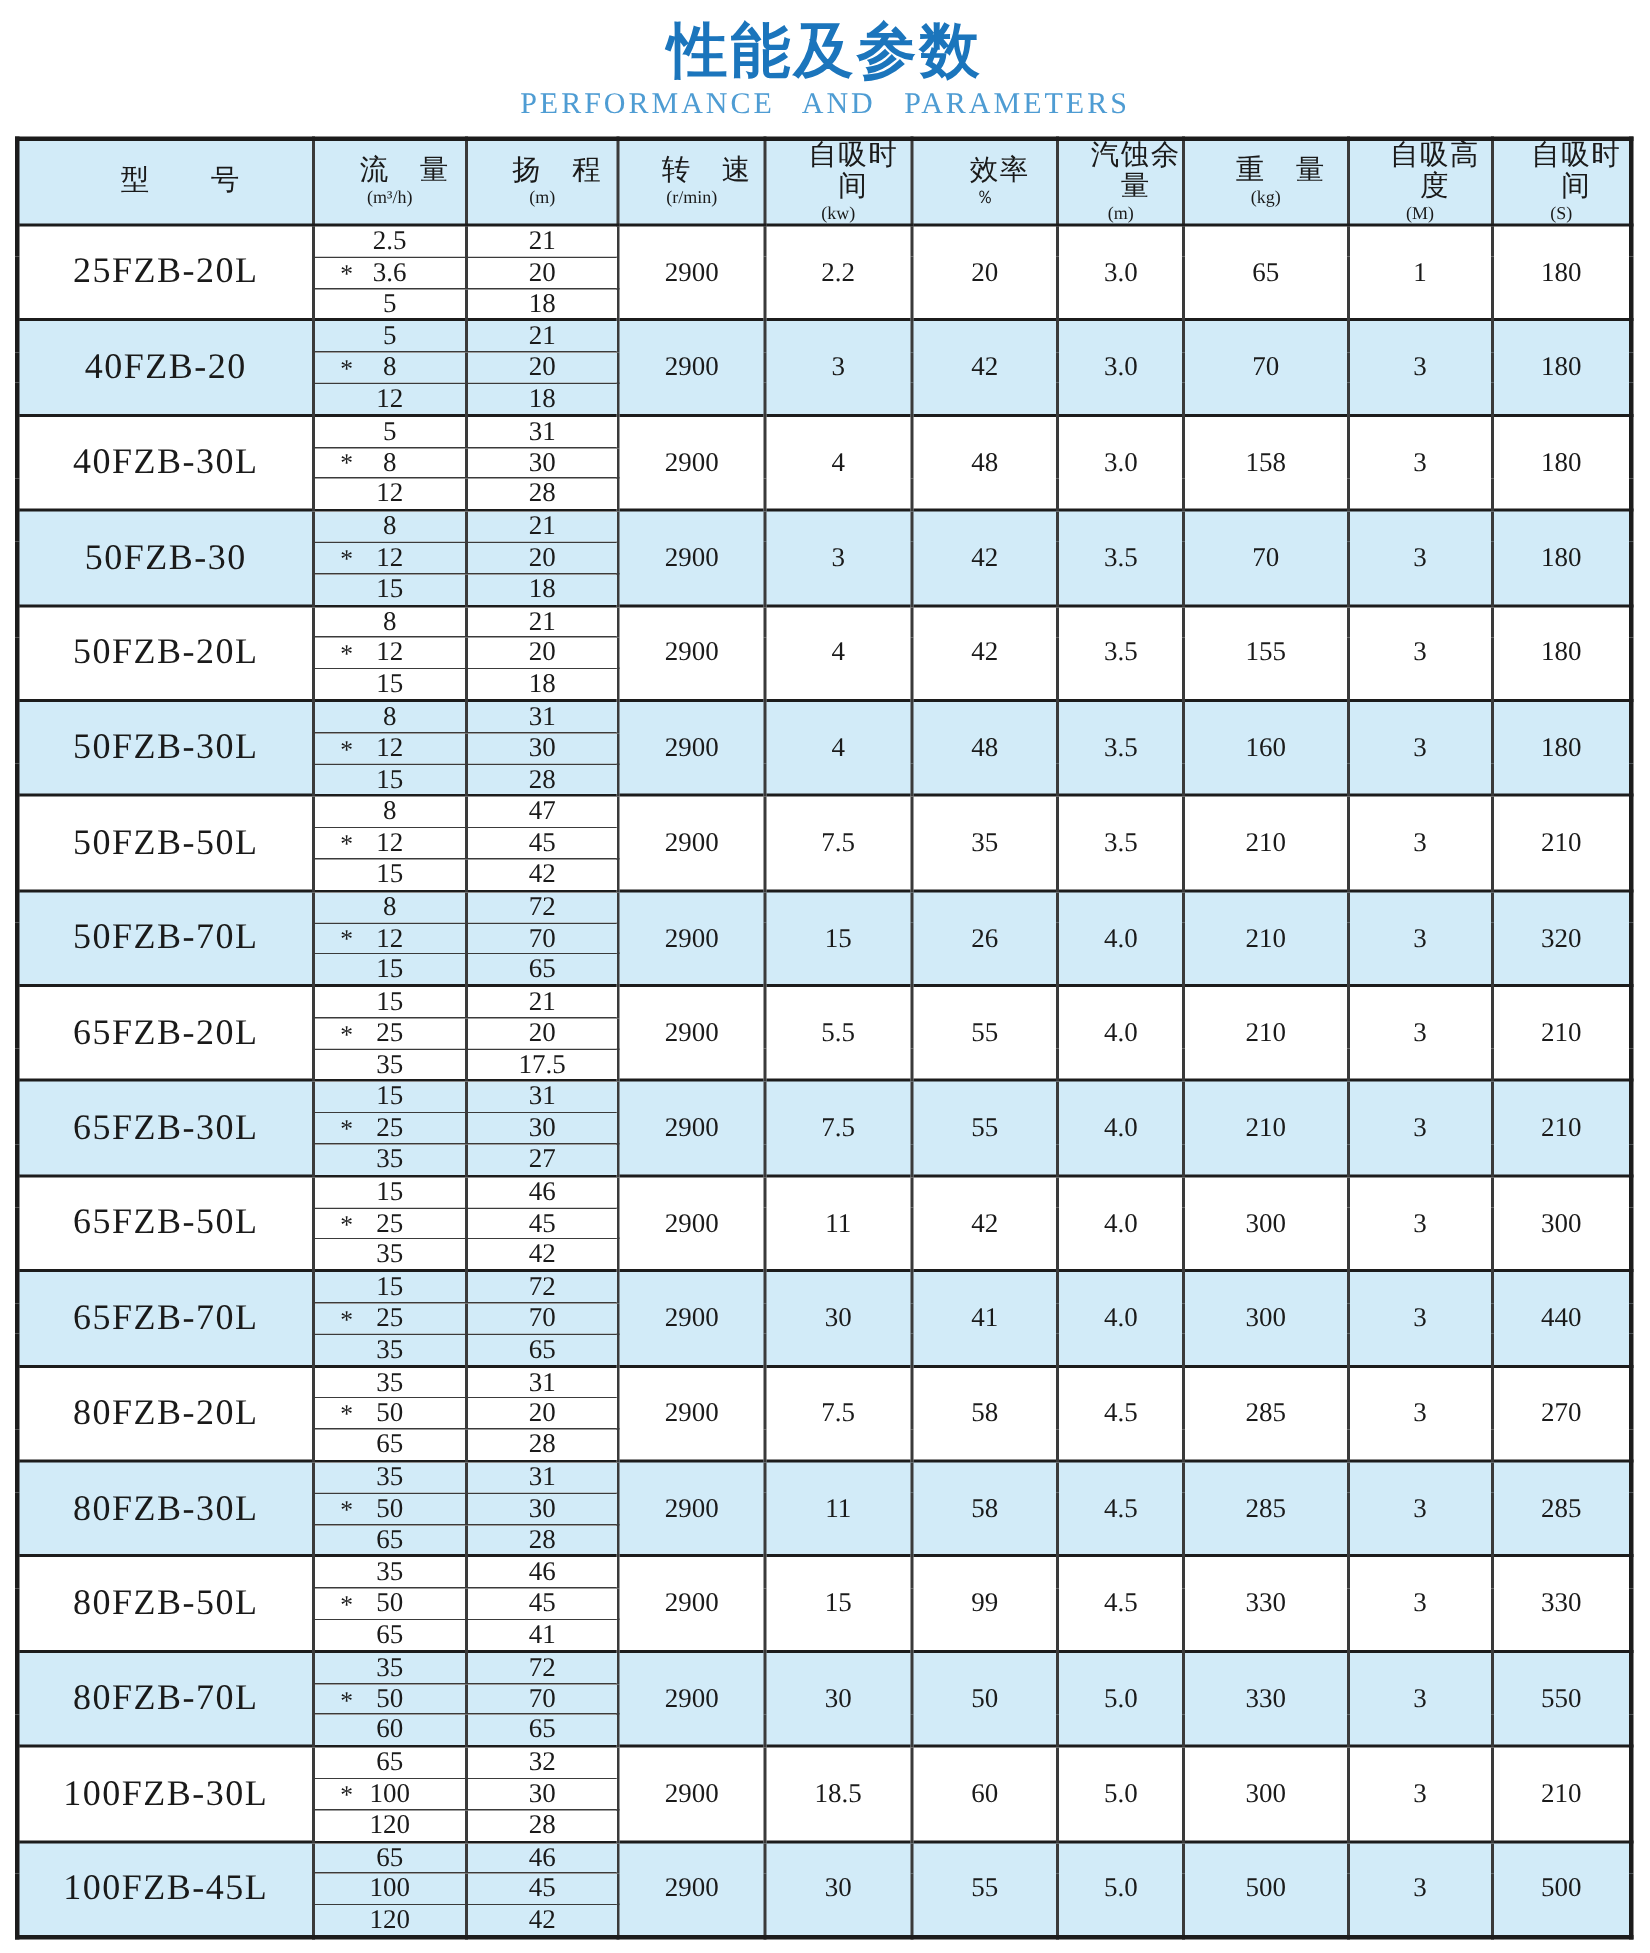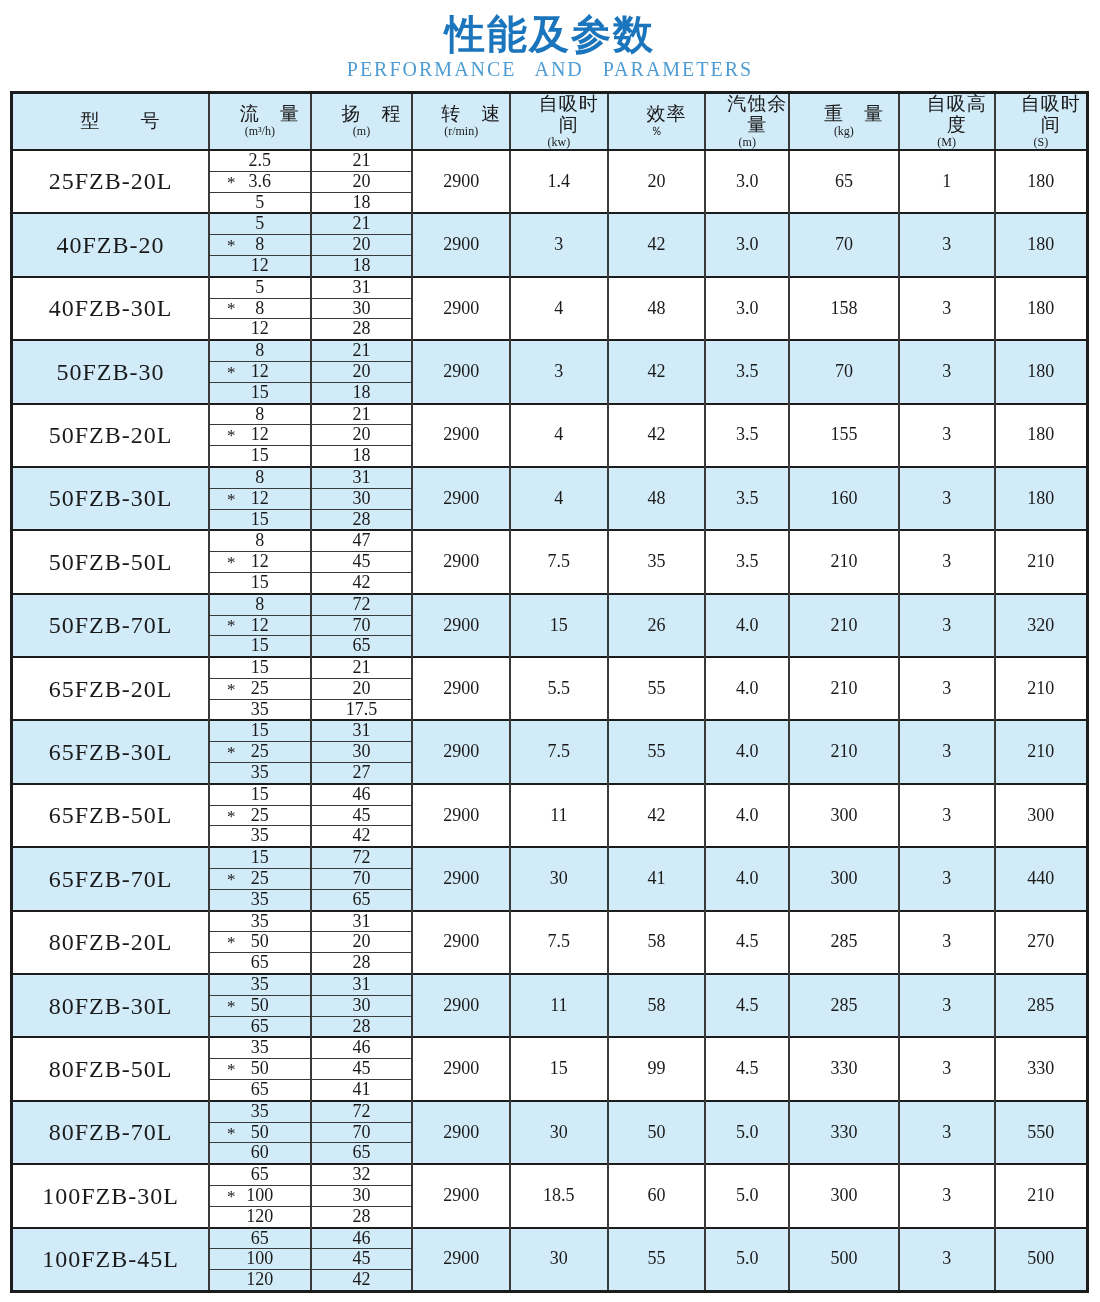--- a/index.html
+++ b/index.html
@@ -116,21 +116,21 @@
         <div class="h-sub">(S)</div>
       </th>
     </tr>
   </thead>
   <tbody>
       <tr class=" group-start">
         <td rowspan="3" class="model-cell">25FZB-20L</td>
         <td class="subcell">2.5</td>
         <td class="subcell">21</td>
         <td rowspan="3" class="merged">2900</td>
-        <td rowspan="3" class="merged">1.4</td>
+        <td rowspan="3" class="merged">2.2</td>
         <td rowspan="3" class="merged">20</td>
         <td rowspan="3" class="merged">3.0</td>
         <td rowspan="3" class="merged">65</td>
         <td rowspan="3" class="merged">1</td>
         <td rowspan="3" class="merged">180</td>
       </tr>
       <tr class="">
         <td class="subcell"><span class="star">*</span>3.6</td>
         <td class="subcell">20</td>
       </tr>

